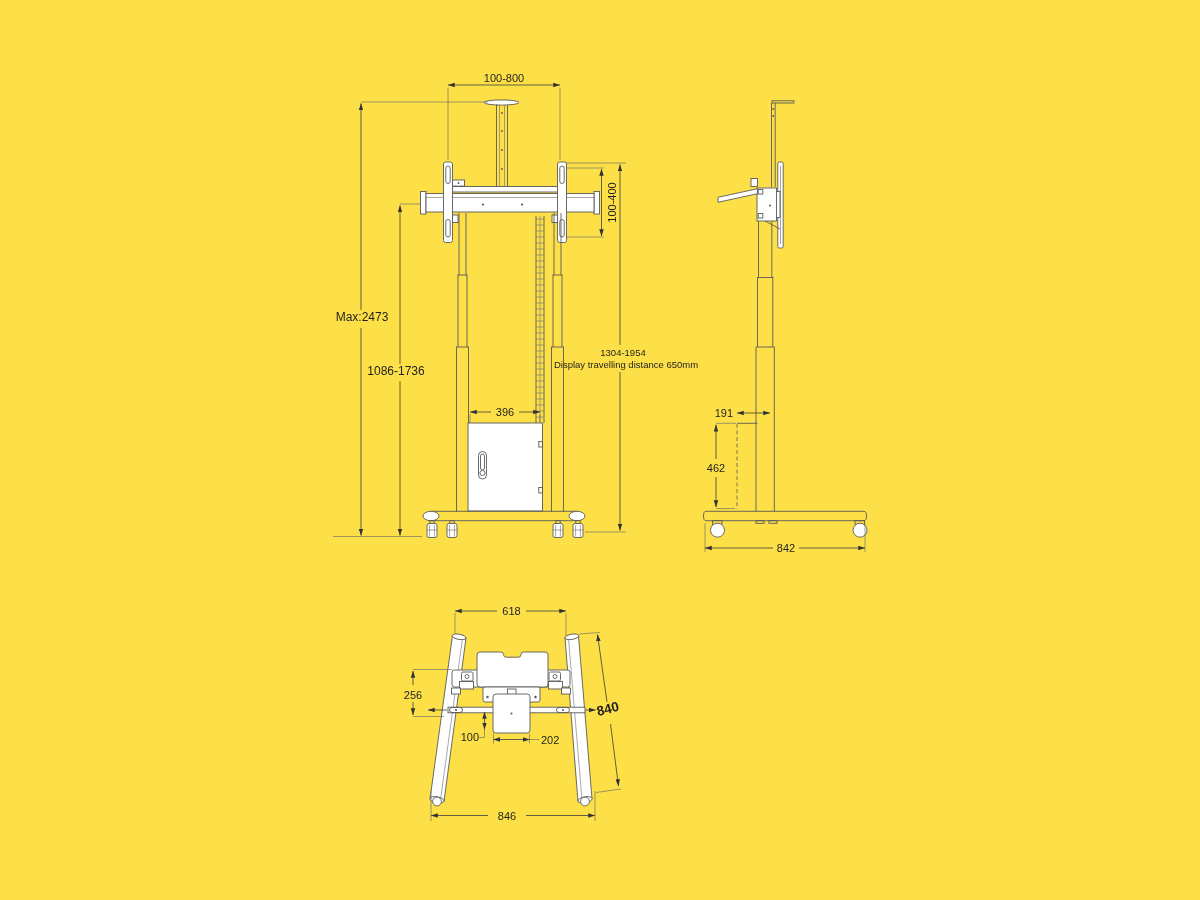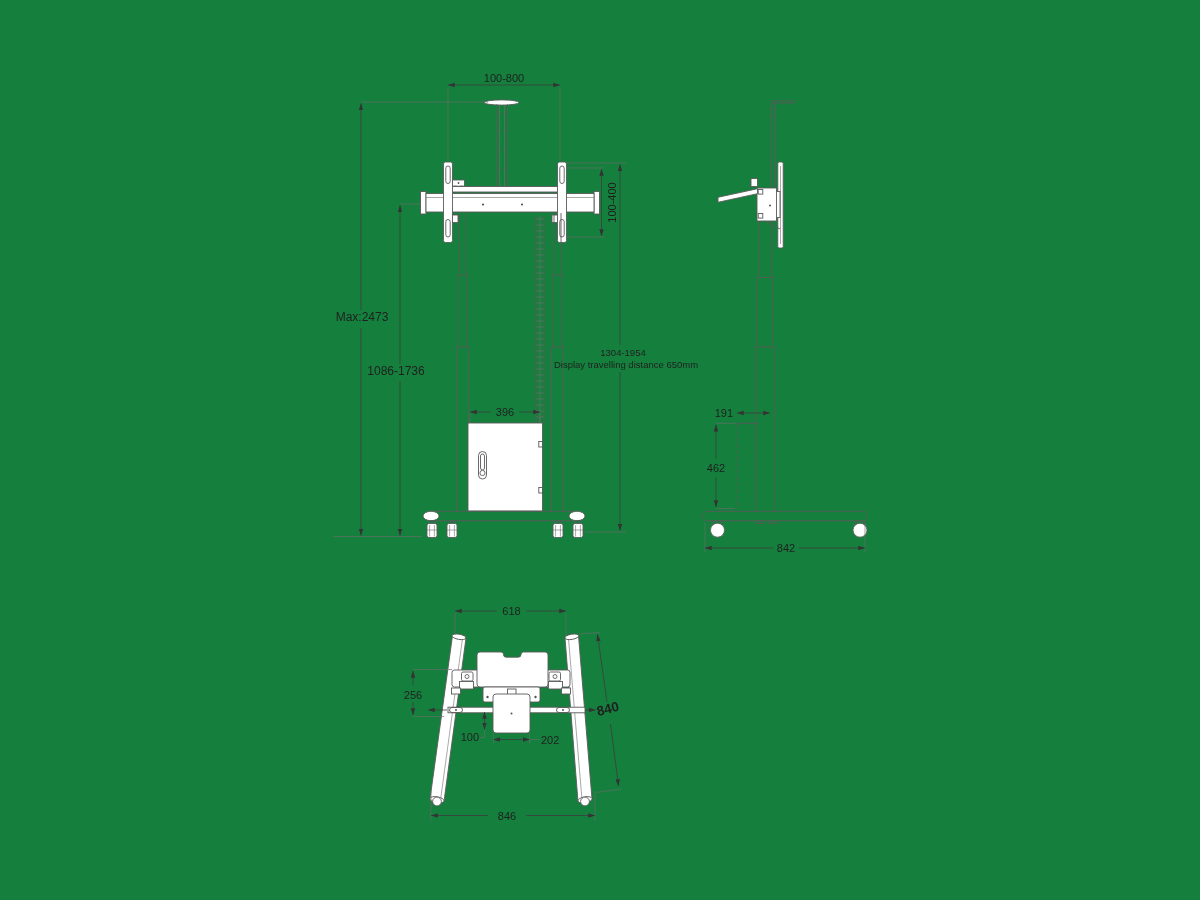--- a/index.html
+++ b/index.html
@@ -1,16 +1,16 @@
 <!DOCTYPE html>
 <html><head>
 <meta charset="utf-8">
 <style>
   html,body{margin:0;padding:0;background:#ffffff;}
-  .page{position:relative;width:1200px;height:900px;background:#15803d;overflow:hidden;}
+  .page{position:relative;width:1200px;height:900px;background:#fde047;overflow:hidden;}
   svg{display:block;}
   .s{stroke:#5a5a5a;stroke-width:0.9;fill:none;}
   .sf{stroke:#5a5a5a;stroke-width:0.9;fill:#ffffff;}
   .thin{stroke:#6e6e6e;stroke-width:0.6;fill:none;}
   .d{stroke:#3c3c3c;stroke-width:0.8;fill:none;}
   .e{stroke:#6a6a6a;stroke-width:0.65;fill:none;}
   .dash{stroke:#5a5a5a;stroke-width:0.8;fill:none;stroke-dasharray:4 2.5;}
   .dot{fill:#555;stroke:none;}
   text{fill:#1f1f1f;font-family:"Liberation Sans","DejaVu Sans",sans-serif;}
   .t11{font-size:11px;}

